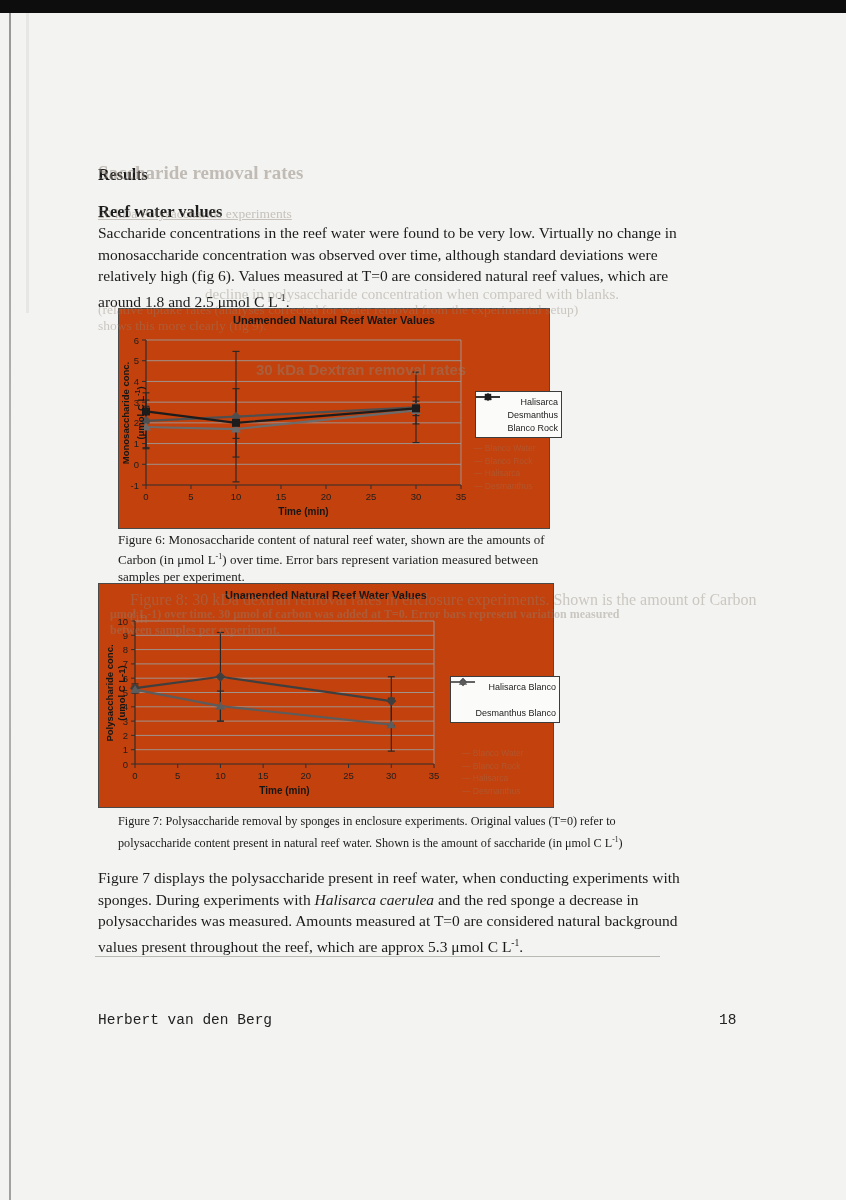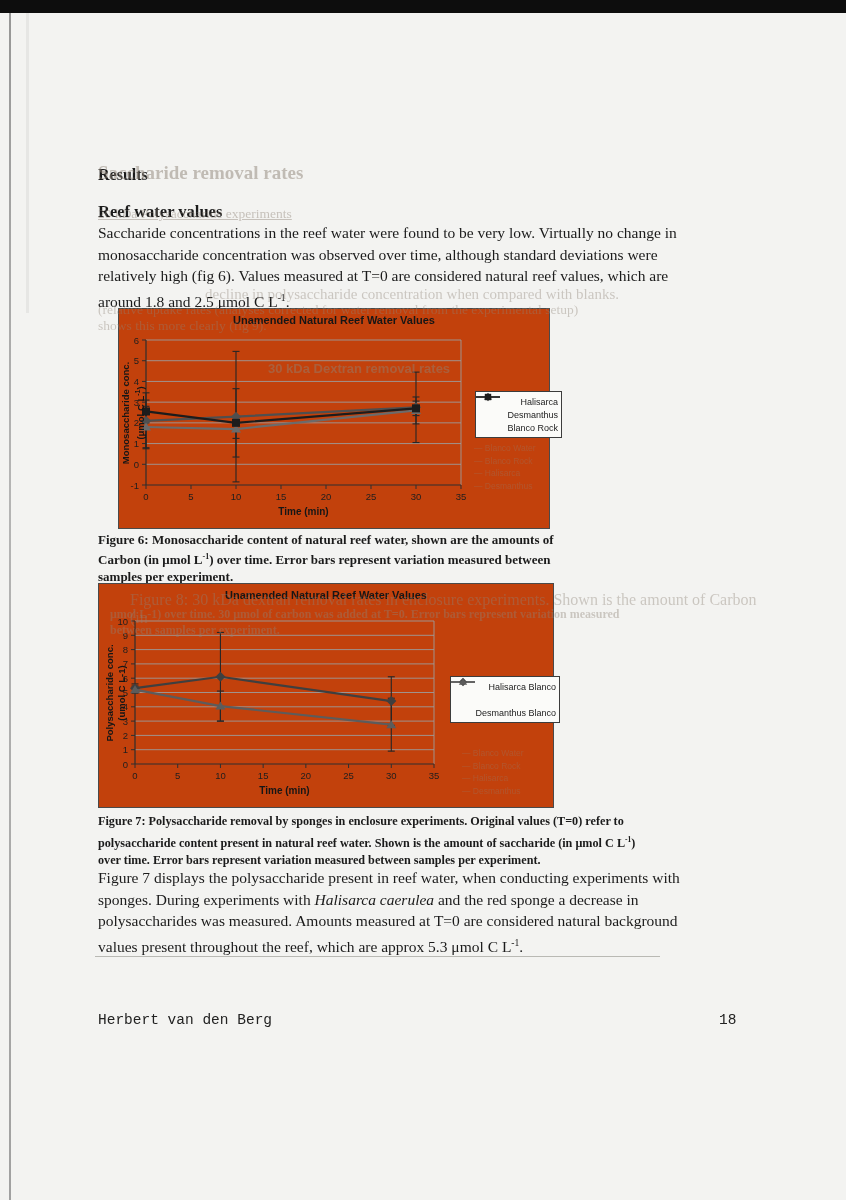--- a/index.html
+++ b/index.html
@@ -11,21 +11,21 @@
   .left-shade{position:absolute;left:26px;top:13px;width:3px;height:300px;background:#d8d8d4;opacity:.45;}
 
   h1,h2,p{margin:0;}
   .h-results{position:absolute;left:98px;top:166px;font-size:16px;font-weight:bold;}
   .h-reef{position:absolute;left:98px;top:202px;font-size:16.5px;font-weight:bold;}
   .para{position:absolute;font-size:15.5px;line-height:21.5px;width:660px;}
   .para-1{left:98px;top:222px;}
   .para-2{left:98px;top:867px;}
   sup{font-size:62%;}
 
-  .caption{position:absolute;font-weight:bold;}
+  .caption{position:absolute;font-weight:normal;margin-left:20px;}
   .cap-6{left:98px;top:531px;font-size:13px;line-height:17px;width:480px;}
   .cap-7{left:98px;top:813px;font-size:12.2px;line-height:17.5px;width:560px;}
 
   .chartbox{position:absolute;background:#c2410c;border:1px solid #4a4a4a;}
   .chart-1{left:118px;top:308px;width:430px;height:219px;}
   .chart-2{left:98px;top:583px;width:454px;height:223px;}
   .chartbox .ctitle{position:absolute;top:5px;left:0;width:100%;text-align:center;
       font-family:"Liberation Sans", sans-serif;font-weight:bold;font-size:11px;color:#161616;}
   .chartbox svg{position:absolute;left:0;top:0;
       font-family:"Liberation Sans", sans-serif;}
@@ -43,21 +43,21 @@
   .lg-1{left:356px;top:82px;width:78px;}
   .lg-2{left:351px;top:92px;width:101px;gap:16px;}
   .legend-row{display:flex;align-items:center;gap:1px;white-space:nowrap;}
 
   .ghost{position:absolute;color:#8f8478;pointer-events:none;filter:blur(.3px);z-index:6;}
   .g-head{left:98px;top:162px;font-size:19px;font-weight:bold;opacity:.5;}
   .g-sub{left:98px;top:206px;font-size:13.5px;text-decoration:underline;opacity:.45;}
   .g-l1{left:205px;top:286px;font-size:15px;opacity:.4;}
   .g-l2{left:98px;top:302px;font-size:13.5px;opacity:.4;}
   .g-l3{left:98px;top:318px;font-size:13.5px;opacity:.4;}
-  .g-ct1{left:268px;top:361px;font-size:13px;font-weight:bold;opacity:.45;
+  .g-ct1{left:256px;top:361px;font-size:15px;font-weight:bold;opacity:.45;
          font-family:"Liberation Sans", sans-serif;text-align:right;}
   .g-f8a{left:130px;top:591px;font-size:16px;font-weight:normal;opacity:.4;width:640px;}
   .g-f8b{left:110px;top:607px;font-size:12px;font-weight:bold;opacity:.4;width:640px;}
   .g-f8c{left:110px;top:623px;font-size:12px;font-weight:bold;opacity:.4;width:640px;}
   .g-leg{font-family:"Liberation Sans", sans-serif;font-size:8.5px;line-height:12.5px;opacity:.3;}
   .g-leg1{left:474px;top:442px;}
   .g-leg2{left:462px;top:747px;}
 
   .foot-rule{position:absolute;left:95px;top:956px;width:565px;height:1px;background:#b9b9b4;}
   .footer-author{position:absolute;left:98px;top:1012px;font-family:"Liberation Mono", monospace;
@@ -316,18 +316,18 @@
       <div class="legend-row">
         <svg width="24" height="10">
           <line x1="0" x2="24" y1="5" y2="5" stroke="#5c5c5c" stroke-width="1.4"></line>
           <polygon points="12,1.2999999999999998 16.2,7.699999999999999 7.800000000000001,7.699999999999999" fill="#5c5c5c"></polygon>
         </svg>
         <span>Desmanthus Blanco</span>
       </div>
     </div>
 </div>
 
-<p class="caption cap-7"><span>Figure 7: Polysaccharide removal by sponges in enclosure experiments. Original values (T=0) refer to</span><br><span>polysaccharide content present in natural reef water. Shown is the amount of saccharide (in μmol C L</span><sup>-1</sup><span>)</span><br><span>over time. Error bars represent variation measured between samples per  experiment.</span></p>
+<p class="caption cap-7"><span>Figure 7: Polysaccharide removal by sponges in enclosure experiments. Original values (T=0) refer to</span><br><span>polysaccharide content present in natural reef water. Shown is the amount of saccharide (in μmol C L</span><sup>-1</sup><span>)</span><br></p>
 <p class="para para-2"><span>Figure 7 displays the polysaccharide present in reef water, when conducting experiments with</span><br><span>sponges. During experiments with </span><span style="font-style: italic;">Halisarca caerulea</span><span> and the red sponge a decrease in</span><br><span>polysaccharides was measured. Amounts measured at T=0 are considered natural background</span><br><span>values present throughout the reef, which are approx 5.3 μmol C L</span><sup>-1</sup><span>.</span></p>
 
 <div class="foot-rule"></div>
 <div class="footer-author">Herbert van den Berg</div>
 <div class="footer-page">18</div>
 
 </body></html>

